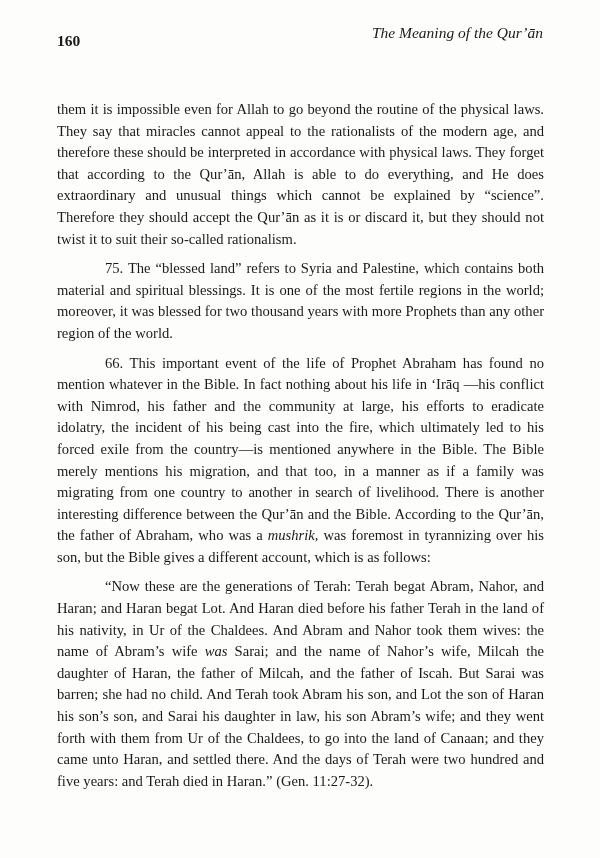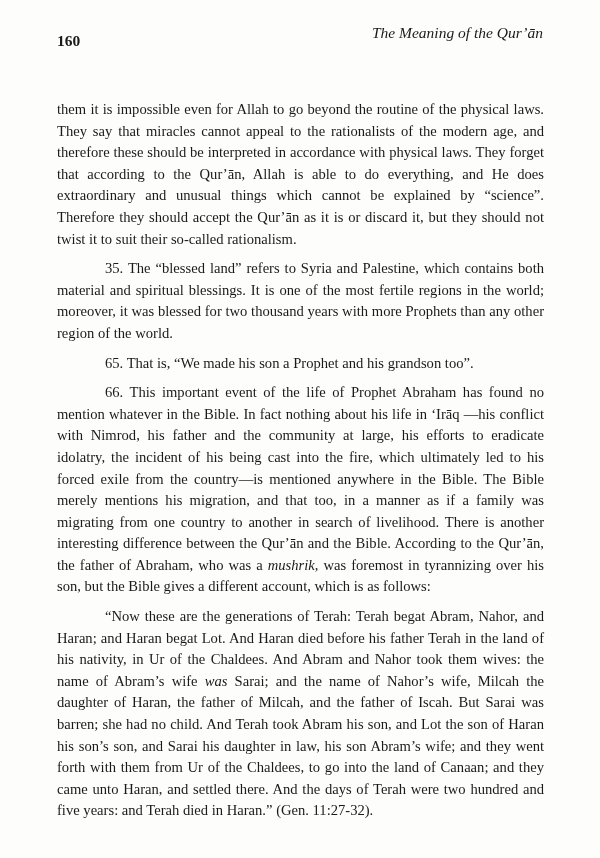--- a/index.html
+++ b/index.html
@@ -35,22 +35,21 @@
 <div class="page">
   <div class="header">
     <span class="page-number">160</span>
     <span class="running-title">The Meaning of the Qur’ān</span>
   </div>
 
   <div class="body-text">
     <p class="para">them  it is impossible even for Allah to go beyond the routine of the physical laws. They say that miracles cannot appeal to the rationalists of the modern age, and therefore these should be interpreted in accordance with physical laws. They forget that according to the Qur’ān, Allah is able to do everything, and He does extraordinary and unusual things which cannot be explained by “science”. Therefore they should accept the Qur’ān as it is or discard it, but they should not twist it to suit their so-called rationalism.</p>
 
 
-    <p class="para indent">35. The “blessed land” refers to Syria and Palestine, which contains both material and spiritual blessings. It is one of the most fertile regions in the world; moreover, it was blessed for two thousand years with more Prophets than any other region of the world.</p>
+    <p class="para indent">75. The “blessed land” refers to Syria and Palestine, which contains both material and spiritual blessings. It is one of the most fertile regions in the world; moreover, it was blessed for two thousand years with more Prophets than any other region of the world.</p>
 
-    <p class="para indent">65. That is, “We made his son a Prophet and his grandson too”.</p>
 
     <p class="para indent"><span>66. This important event of the life of Prophet Abraham has found no mention whatever in the Bible. In fact nothing about his life in ‘Irāq —his conflict with Nimrod, his father and the community at large, his efforts to eradicate idolatry, the incident of his being cast into the fire, which ultimately led to his forced exile from the country—is mentioned anywhere in the Bible. The Bible merely mentions his migration, and that too, in a manner as if a family was migrating from one country to another in search of livelihood. There is another interesting difference between the Qur’ān and the Bible. According to the Qur’ān, the father of Abraham, who was a </span><em>mushrik,</em><span> was foremost in tyrannizing over his son, but the Bible gives a different account, which is as follows:</span></p>
 
     <p class="para indent"><span>“Now these are the generations of Terah: Terah begat Abram, Nahor, and Haran; and Haran begat Lot. And Haran died before his father Terah in the land of his nativity, in Ur of the Chaldees. And Abram and Nahor took them wives: the name of Abram’s wife </span><em>was</em><span> Sarai; and the name of Nahor’s wife, Milcah the daughter of Haran, the father of Milcah, and the father of Iscah. But Sarai was barren; she had no child. And Terah took Abram his son, and Lot the son of Haran his son’s son, and Sarai his daughter in law, his son Abram’s wife; and they went forth with them from Ur of the Chaldees, to go into the land of Canaan; and they came unto Haran, and settled there. And the days of Terah were two hundred and five years: and Terah died in Haran.” (Gen. 11:27-32).</span></p>
 
   </div>
 </div>
 
 </body></html>

